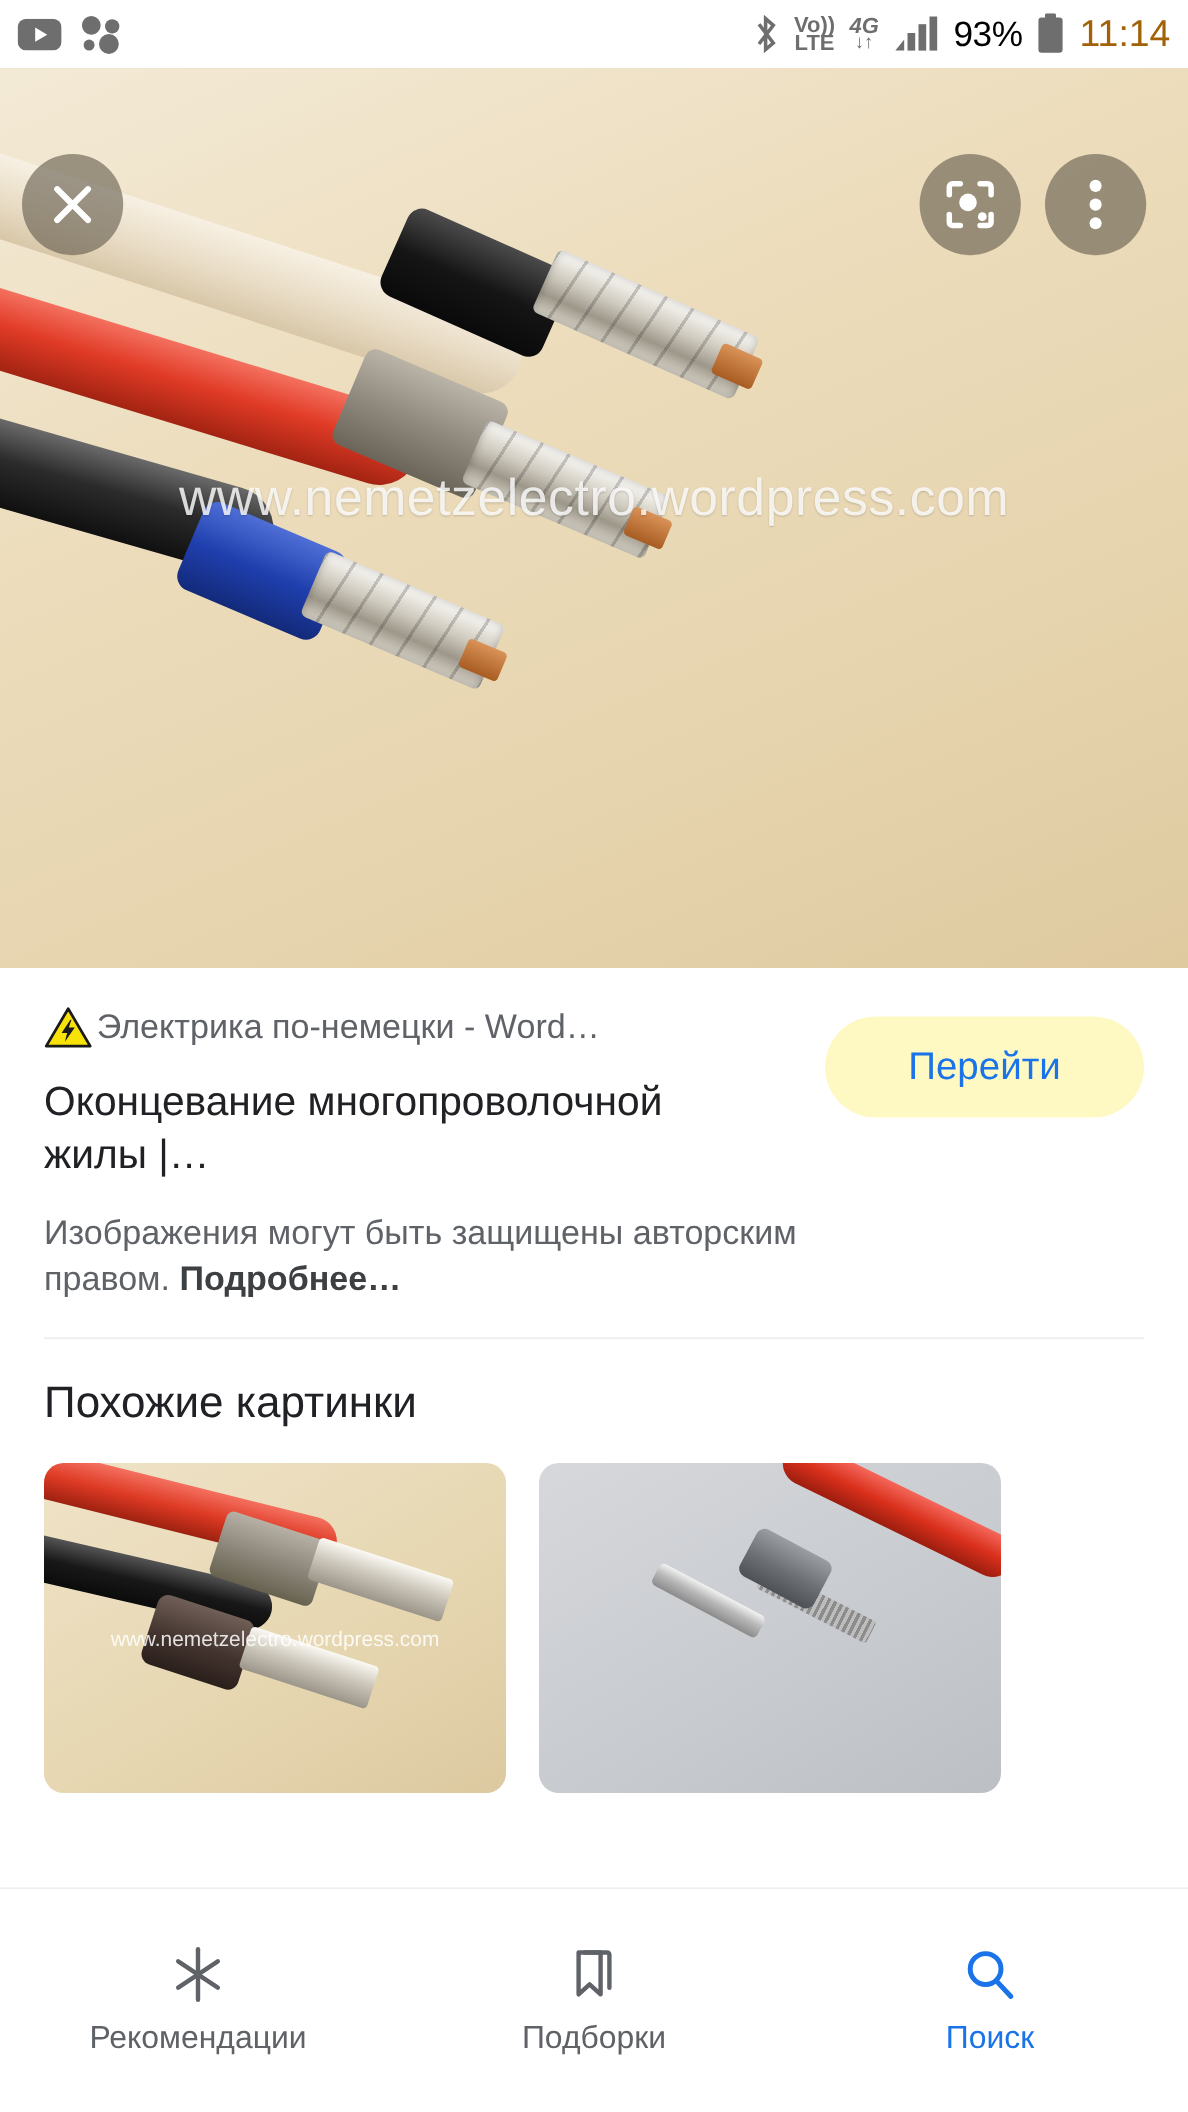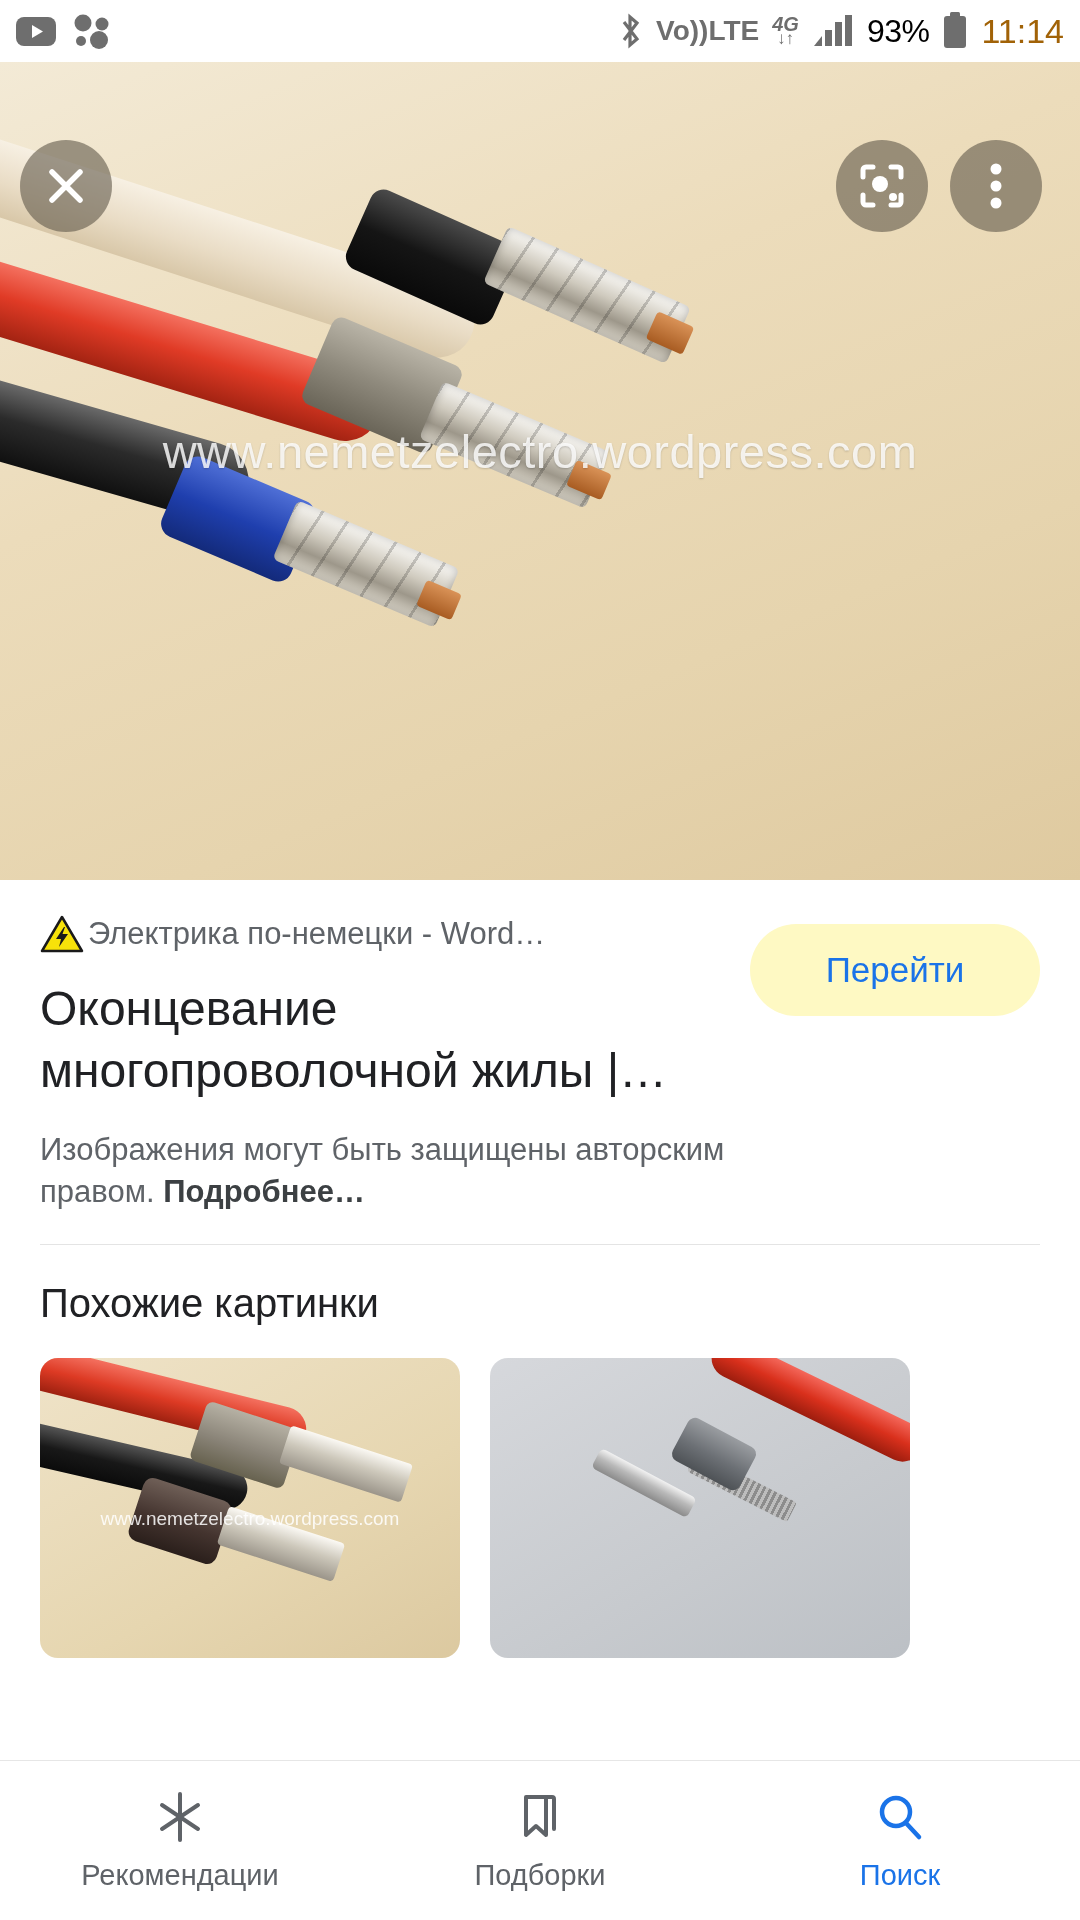--- a/index.html
+++ b/index.html
@@ -8,22 +8,22 @@
 
   
   .statusbar{
     position:relative; height:62px; width:1080px; background:#ffffff;
     display:flex; align-items:center; padding:0 16px;
   }
   .sb-left{ display:flex; align-items:center; gap:16px; }
   .sb-right{ margin-left:auto; display:flex; align-items:center; gap:13px; }
   .sb-icon{ fill:#6e6e6e; display:block; }
   .sb-text{ color:#000000; font-size:32px; letter-spacing:-0.5px; line-height:1; }
-  .volte{ display:flex; flex-direction:row; align-items:center; line-height:0.82;
-    color:#6e6e6e; font-weight:bold; font-size:28px; }
+  .volte{ display:flex; flex-direction:column; align-items:center; line-height:0.82;
+    color:#6e6e6e; font-weight:bold; font-size:20px; }
   .fourg{ display:flex; flex-direction:column; align-items:center; line-height:0.82;
     color:#6e6e6e; font-weight:bold; font-size:20px;font-style:italic; }
   .time{ color:#a16207; font-size:34px; letter-spacing:0px; }
 
   
   .hero{
     position:relative; width:1080px; height:818px; overflow:hidden;
     background:
       radial-gradient(circle at 18% 78%, #efe2c6 0%, #e8d9b8 40%, #e3d2ad 100%);
   }
@@ -80,21 +80,21 @@
   }
   .btn-close{ left:20px; top:78px; }
   .btn-lens{ right:152px; top:78px; }
   .btn-more{ right:38px; top:78px; }
 
   
   .result{ position:relative; padding:28px 40px 0 40px; background:#fff; }
   .src-row{ display:flex; align-items:center; gap:4px; height:52px; }
   .favicon{ width:44px; height:40px; flex:0 0 auto; }
   .src-name{ color:#5f6368; font-size:31px; white-space:nowrap; overflow:hidden; }
-  .title{ margin-top:18px; color:#202124; font-size:48px; line-height:1.30;
+  .title{ margin-top:18px; color:#202124; font-size:37px; line-height:1.30;
     font-weight:400; max-width:660px; }
   .copyright{ margin-top:26px; color:#5f6368; font-size:31px; line-height:1.35; max-width:740px; }
   .copyright b{ color:#3c4043; font-weight:bold; }
   .go-btn{
     position:absolute; right:40px; top:44px; width:290px; height:92px;
     background:#fef9c3; border-radius:46px; border:none;
     color:#1a73e8; font-size:35px; font-family:"Liberation Sans", sans-serif;
     display:flex; align-items:center; justify-content:center; cursor:pointer;
   }
   .divider{ margin-top:32px; height:1px; background:#e4e4e4; width:100%; }
@@ -137,21 +137,21 @@
     transform:rotate(27deg); border-radius:3px; }
   .t2-sleeve{ position:absolute; left:186px; top:72px; width:76px; height:48px;
     background:linear-gradient(180deg,#9a9da1,#6c7075 55%,#4e5256);
     border-radius:8px; transform:rotate(28deg); }
   .t2-tube{ position:absolute; left:100px; top:114px; width:108px; height:22px;
     background:linear-gradient(180deg,#f2f2f2,#b9b9b9 45%,#8b8b8b);
     border-radius:5px; transform:rotate(28deg); }
 
   
   .bottomnav{
-    position:absolute; left:0; bottom:0; width:1080px; height:160px;
+    position:absolute; left:0; bottom:0; width:1080px; height:204px;
     background:#fff; border-top:1px solid #e6e6e6;
     display:flex; align-items:center;
   }
   .nav-item{ flex:1; display:flex; flex-direction:column; align-items:center;
     justify-content:center; gap:14px; cursor:pointer; }
   .nav-label{ font-size:29px; color:#5f6368; }
   .nav-item.active .nav-label{ color:#1a73e8; }
 </style>
 </head>
 <body>

